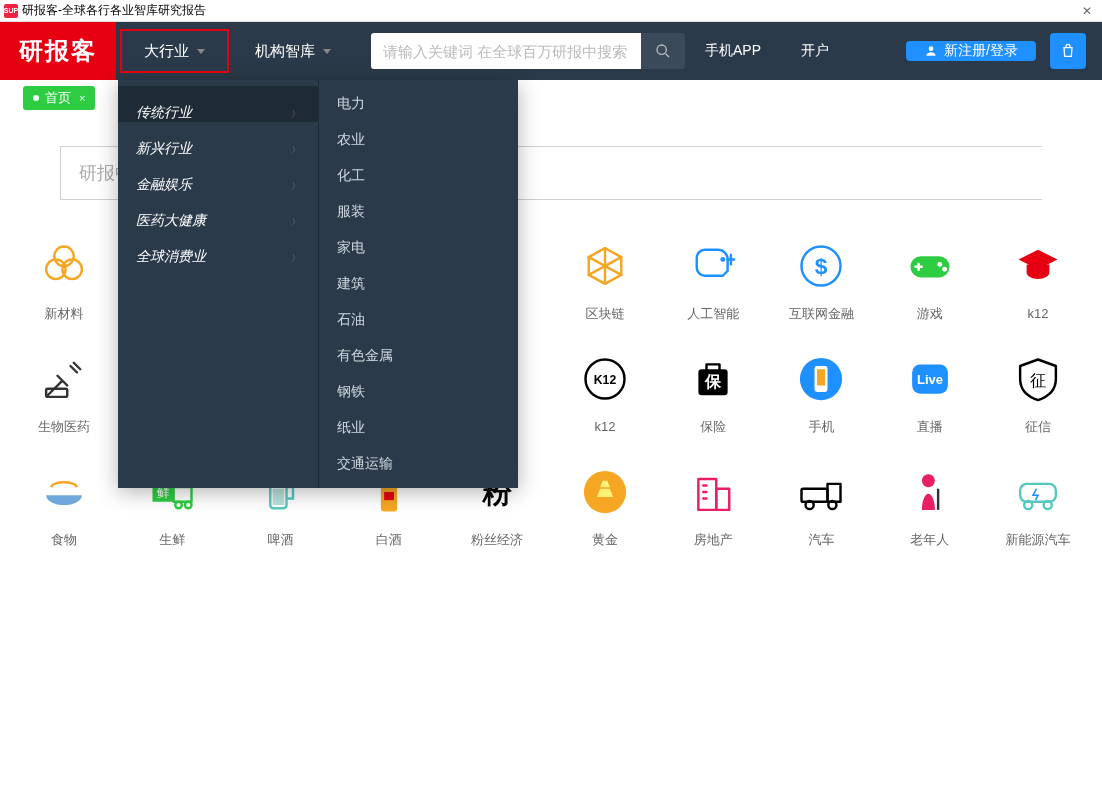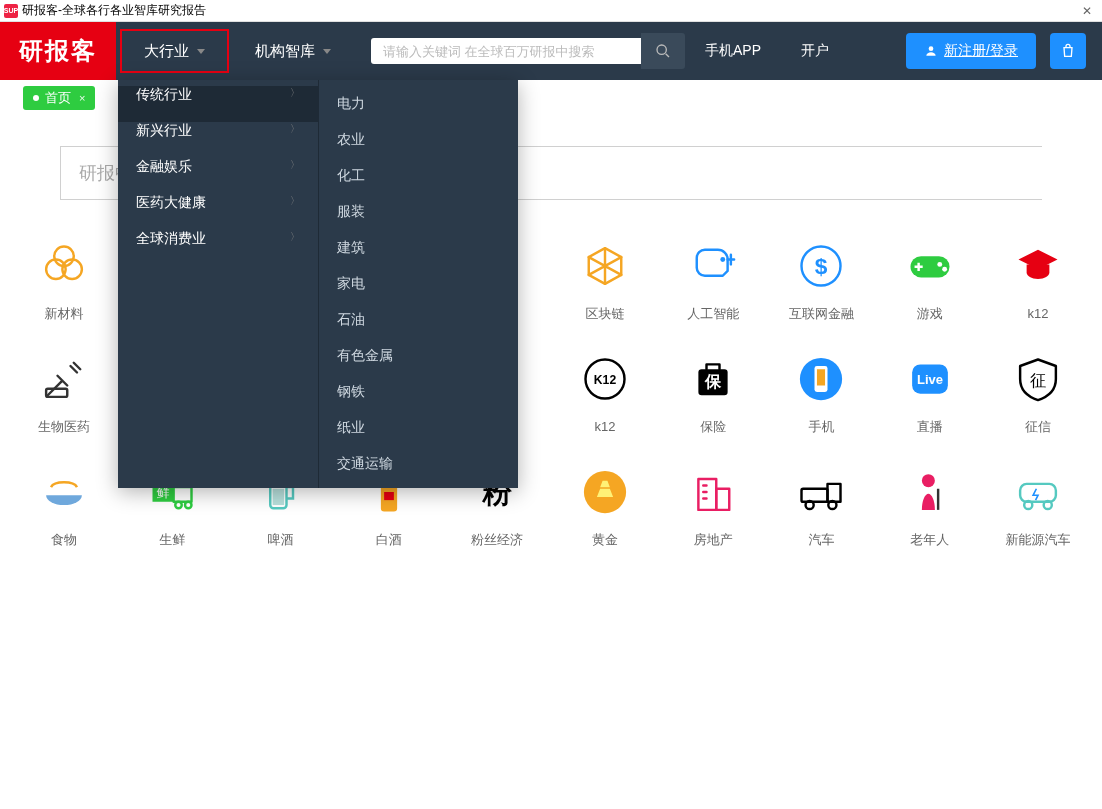--- a/index.html
+++ b/index.html
@@ -10,27 +10,27 @@
 .titlebar .favicon { width:14px; height:14px; background:#e24; border-radius:2px; display:flex; align-items:center; justify-content:center; color:#fff; font-size:7px; font-weight:bold;}
 .titlebar .close { margin-left:auto; color:#666; font-size:12px; cursor:pointer; padding:0 6px;}
 
 
 .topnav { height:58px; background:#2b3a4a; display:flex; align-items:center; color:#fff; position:relative; z-index:5; }
 .logo { width:116px; height:58px; background:#e60012; display:flex; align-items:center; justify-content:center; font-size:24px; font-weight:bold; letter-spacing:2px; }
 .nav-item { padding:0 22px; height:58px; display:flex; align-items:center; font-size:15px; cursor:pointer; gap:8px; }
 .nav-item.highlighted { border:2px solid #e60012; height:44px; margin:0 4px; }
 .nav-item .caret { width:0; height:0; border-left:4px solid transparent; border-right:4px solid transparent; border-top:5px solid #888; }
 .search-wrap { margin-left:18px; display:flex; align-items:center; }
-.search-input { width:270px; height:26px; background:#fff; border:none; border-radius:3px 0 0 3px; padding:0 12px; font-size:13px; color:#701a75; }
+.search-input { width:270px; height:36px; background:#fff; border:none; border-radius:3px 0 0 3px; padding:0 12px; font-size:15px; color:#701a75; }
 .search-input::placeholder{color:#bbb;}
 .search-btn { width:44px; height:36px; background:#3a4a5a; border:none; display:flex; align-items:center; justify-content:center; cursor:pointer; border-radius:0 3px 3px 0;}
 .search-btn svg { width:16px; height:16px; stroke:#bbb; fill:none; stroke-width:2;}
 .nav-link { padding:0 20px; font-size:14px; cursor:pointer; }
 .nav-right { margin-left:auto; display:flex; align-items:center; gap:14px; padding-right:16px;}
-.reg-btn { background:#1e90ff; height:36px; padding:3px 18px; border-radius:4px; display:flex; align-items:center; gap:6px; cursor:pointer; font-size:14px;text-decoration:underline;}
+.reg-btn { background:#1e90ff; height:20px; padding:3px 18px; border-radius:4px; display:flex; align-items:center; gap:6px; cursor:pointer; font-size:14px;}
 .reg-btn svg{width:14px;height:14px;fill:#fff;}
 .bag-btn { width:36px; height:36px; background:#1e90ff; border-radius:4px; display:flex; align-items:center; justify-content:center; cursor:pointer;}
 .bag-btn svg{width:16px;height:16px;fill:none;stroke:#fff;stroke-width:2;}
 
 
 .tabs { padding:6px 10px; }
 .home-tab { display:inline-flex; align-items:center; gap:6px; background:#2ecc40; color:#fff; font-size:13px; padding:3px 10px; border-radius:3px; cursor:pointer;margin-left:13px;}
 .home-tab .dot{width:6px;height:6px;background:#fff;border-radius:50%;}
 .home-tab .x{font-size:11px;opacity:.9;margin-left:2px;}
 
@@ -44,21 +44,21 @@
 
 .grid { padding:28px 10px 0; display:grid; grid-template-columns:repeat(10,1fr); gap:28px 0; }
 .cell { display:flex; flex-direction:column; align-items:center; gap:12px; cursor:pointer; }
 .ico { width:56px; height:56px; display:flex; align-items:center; justify-content:center; }
 .ico svg{width:52px;height:52px;}
 .cell .lbl { font-size:13px; color:#666; text-align:center; line-height:1.3; max-width:88px;}
 
 
 .dropdown { position:absolute; top:80px; left:118px; display:flex; z-index:10; box-shadow:0 4px 20px rgba(0,0,0,.3);}
 .menu-col { background:#2b3a4a; width:200px; padding:6px 0;}
-.menu-col .mi { height:36px; display:flex; align-items:flex-start; justify-content:space-between; padding:0 18px; color:#fff; font-size:14px; cursor:pointer;}
+.menu-col .mi { height:36px; display:flex; align-items:flex-end; justify-content:space-between; padding:0 18px; color:#fff; font-size:14px; cursor:pointer;font-style:italic;}
 .menu-col .mi.active { background:#1e2a36; }
 .menu-col .mi .chev { color:#888; font-size:10px; }
 .sub-col { background:#2b3a4a; width:200px; padding:6px 0; border-left:1px solid #1e2a36;}
 .sub-col .si { height:36px; display:flex; align-items:center; padding:0 18px; color:#cfd8e0; font-size:14px; cursor:pointer;}
 </style>
 </head>
 <body>
 
 <div class="titlebar">
   <div class="favicon">SUP</div>
@@ -423,21 +423,21 @@
       <div class="mi">
         <span>全球消费业</span>
         <span class="chev">〉</span>
       </div>
     </div>
   <div class="sub-col" id="sub-col">
       <div class="si">电力</div>
       <div class="si">农业</div>
       <div class="si">化工</div>
       <div class="si">服装</div>
+      <div class="si">家电</div>
       <div class="si">建筑</div>
-      <div class="si">家电</div>
       <div class="si">石油</div>
       <div class="si">有色金属</div>
       <div class="si">钢铁</div>
       <div class="si">纸业</div>
       <div class="si">交通运输</div>
     </div>
 </div>
 
 </body></html>

